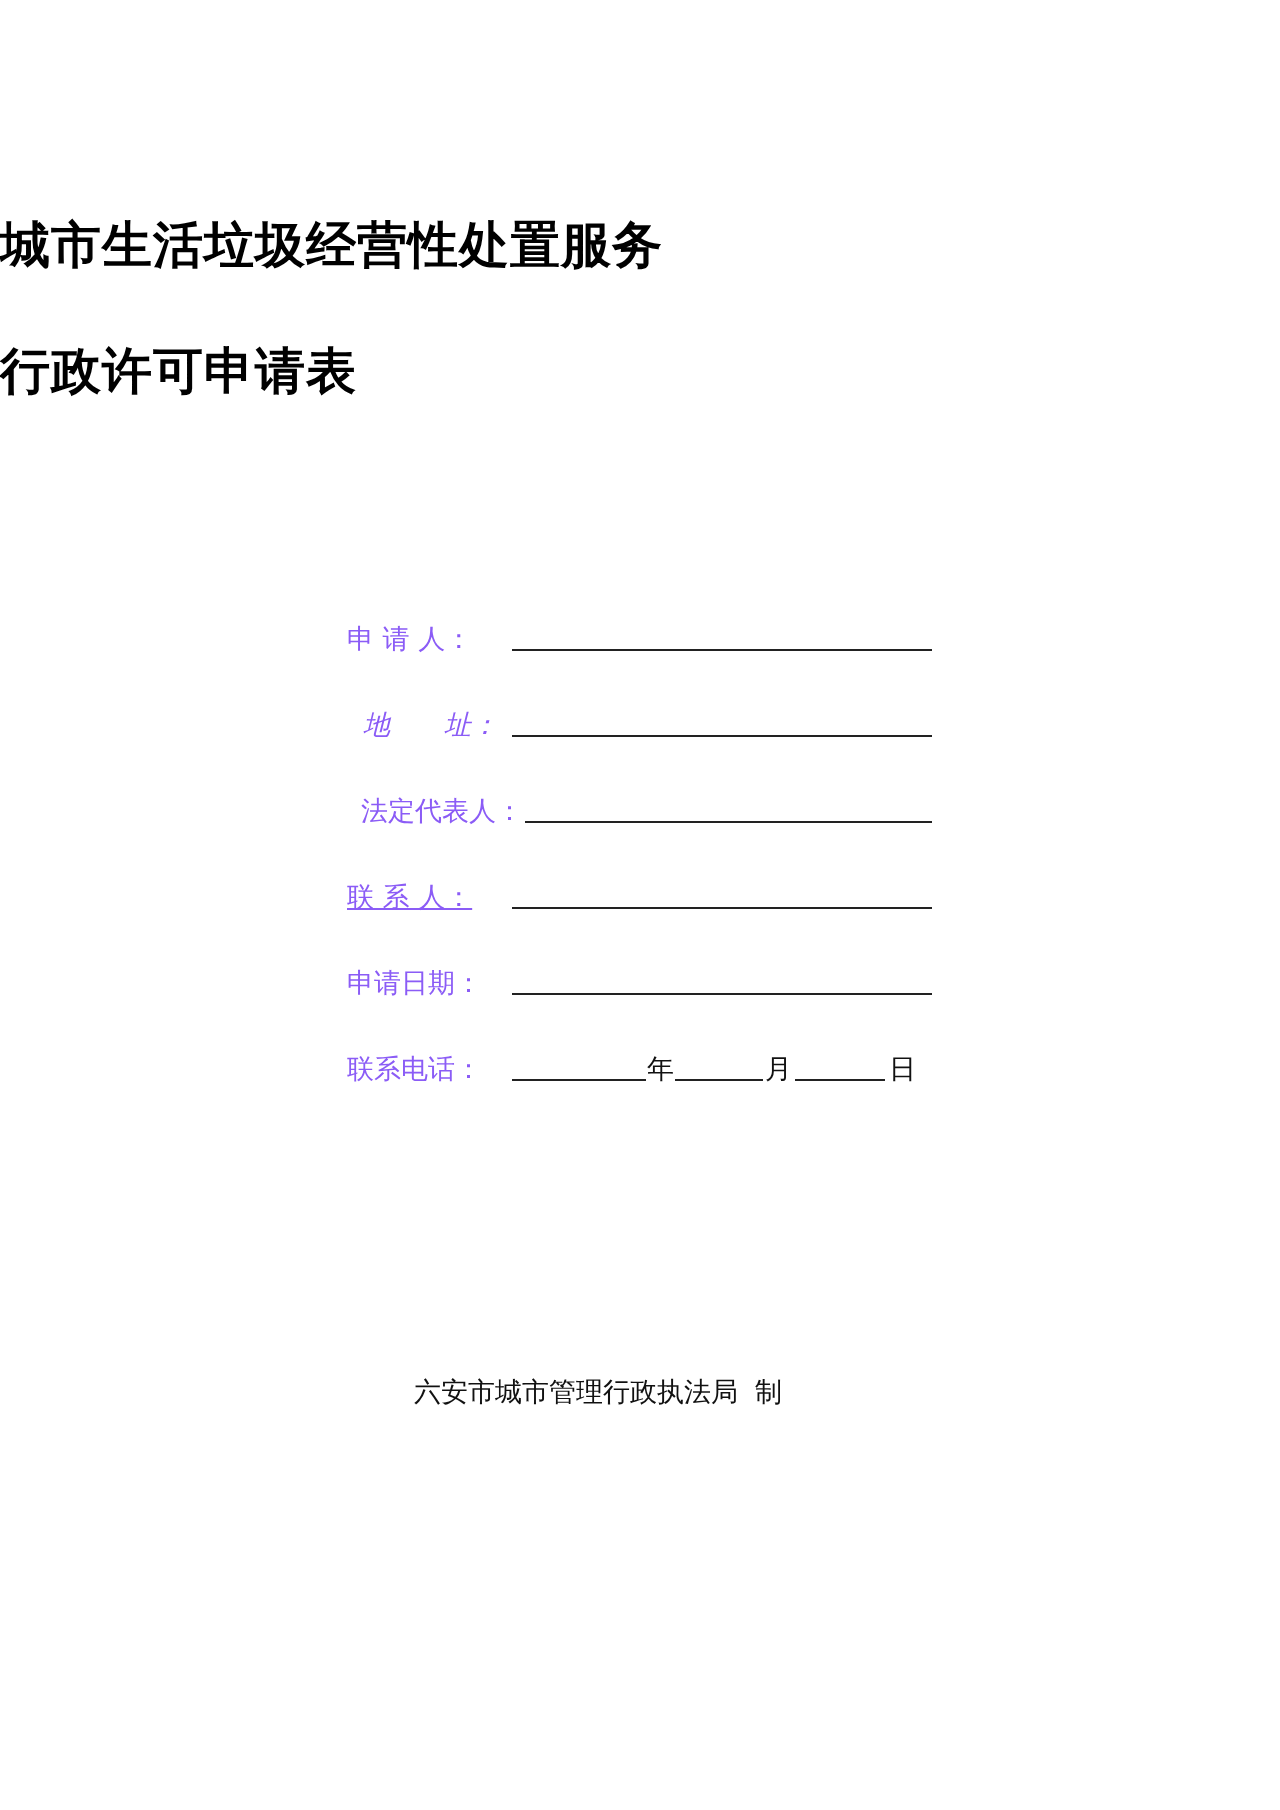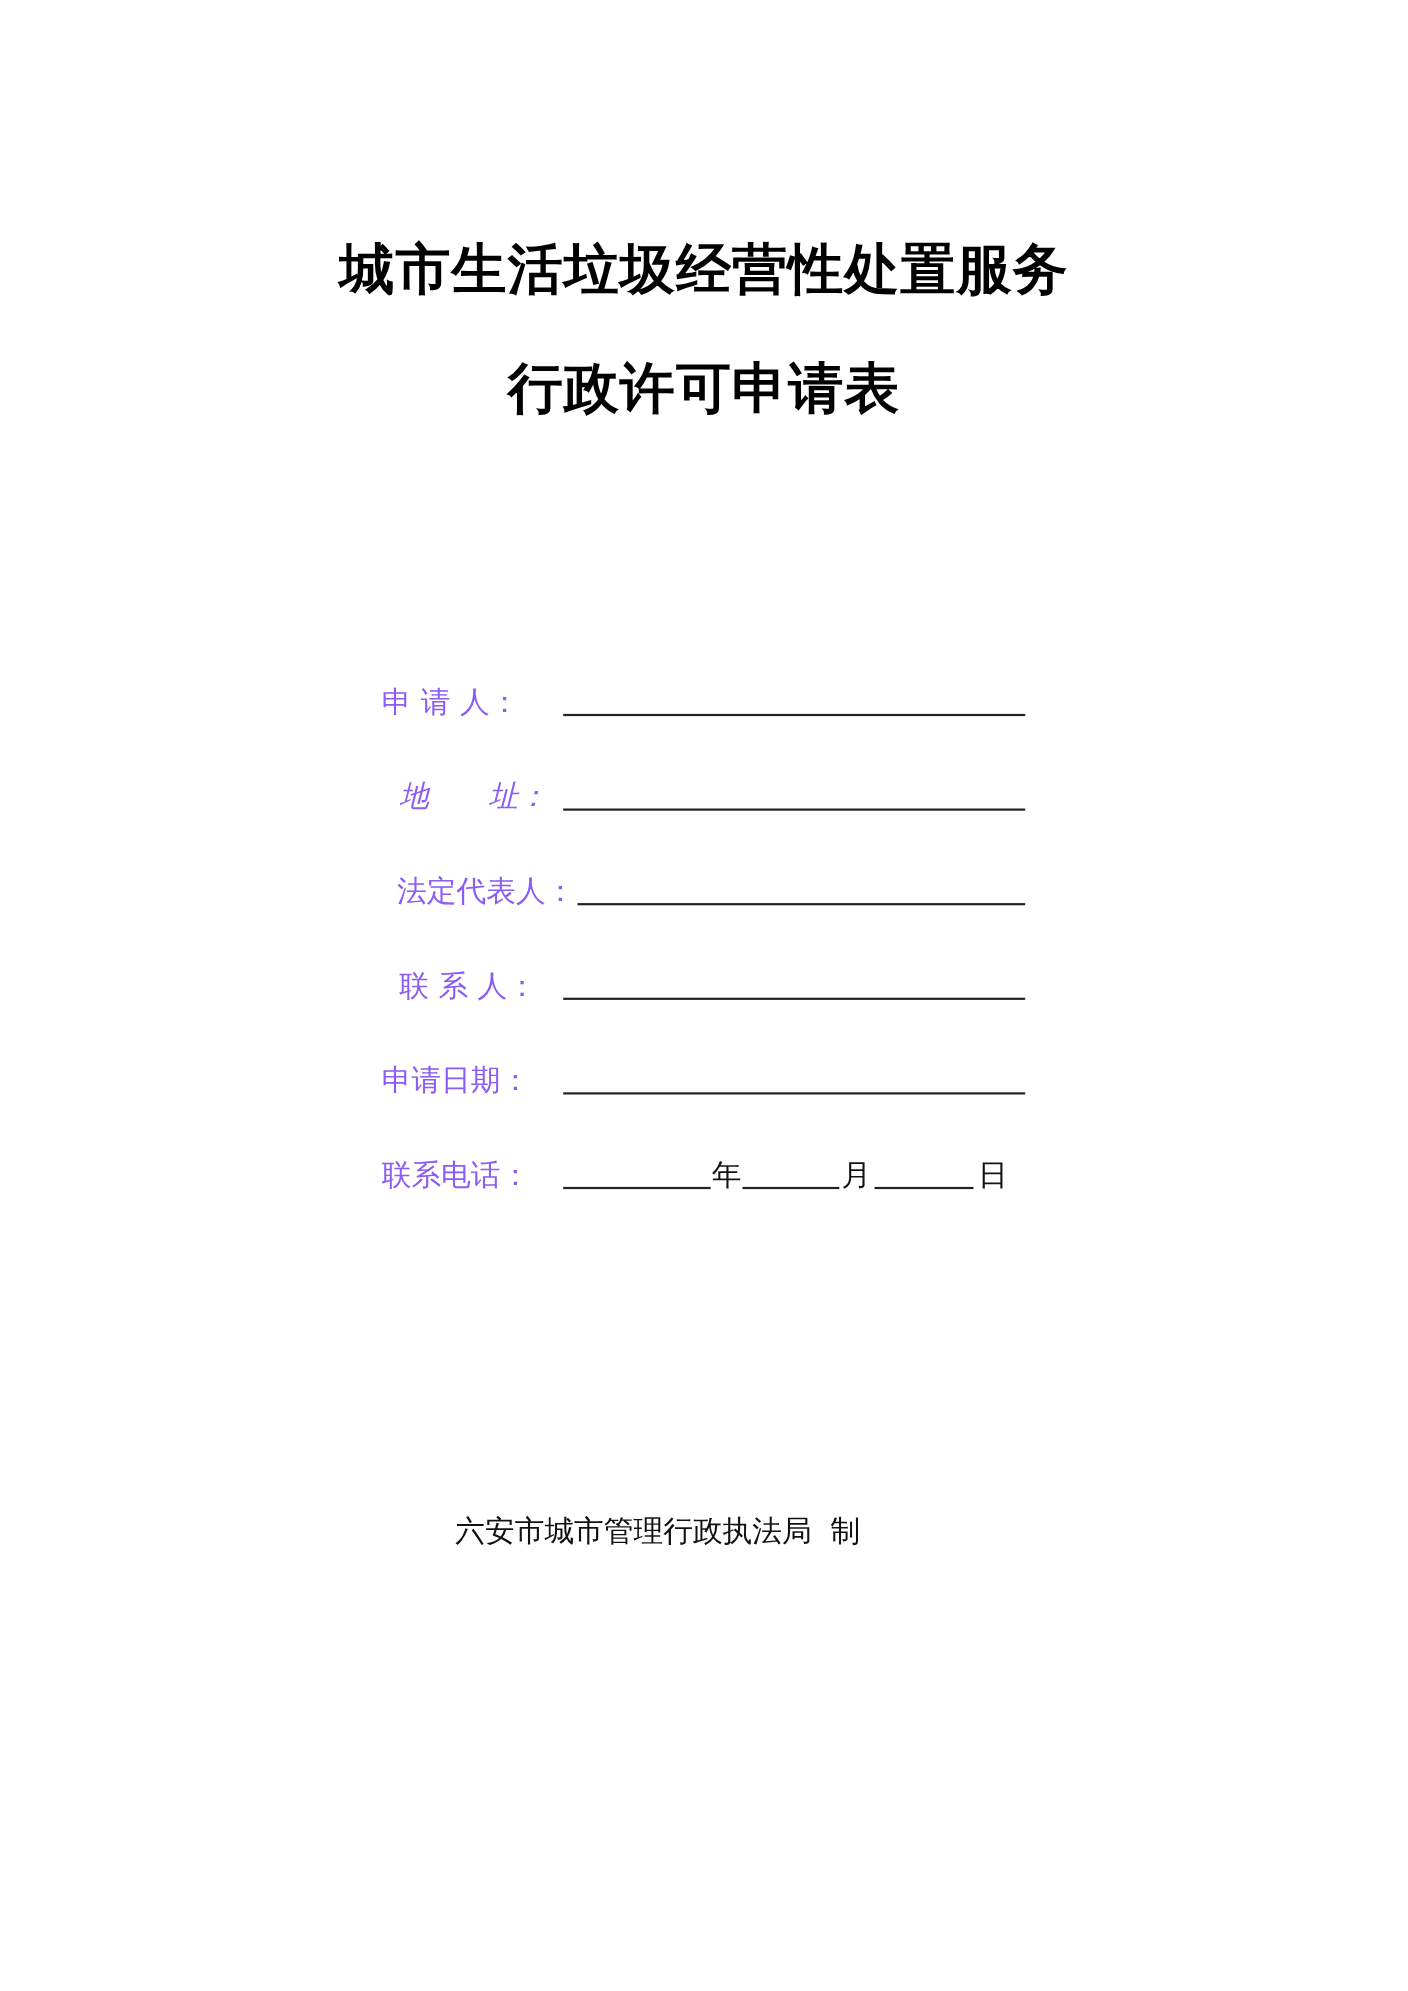--- a/index.html
+++ b/index.html
@@ -1,22 +1,22 @@
 <!DOCTYPE html>
 <html><head>
 <meta charset="utf-8">
 <style>
   html, body { margin: 0; padding: 0; background: #ffffff; }
   body { width: 1280px; height: 1810px; position: relative; overflow: hidden;
          font-family: "DejaVu Sans", "Liberation Sans", sans-serif; color: #111; }
-  .title { position: absolute; left: 0; width: 1280px; text-align: center;
+  .title { position: absolute; left: 0; width: 1280px; 
            font-family: "DejaVu Sans", sans-serif; font-weight: bold;
            font-size: 50px; letter-spacing: 1px; color: #000; }
   .t1 { top: 212px; }
-  .t2 { top: 320px; }
+  .t2 { top: 338px; }
   .row { position: absolute; left: 347px; height: 40px; }
   .lbl { position: absolute; top: 0; font-family: "DejaVu Serif", "Liberation Serif", serif;
          font-size: 27px; color: #8b5cf6; white-space: pre; line-height: 34px; }
   .line { position: absolute; height: 2px; background: #222; }
   .unit { position: absolute; top: 0; font-family: "DejaVu Serif", serif; font-size: 27px;
           line-height: 34px; color: #111; }
   .footer { position: absolute; top: 1374px; left: 0; width: 1196px; text-align: center;
             font-family: "DejaVu Serif", serif; font-size: 27px; color: #111; white-space: pre; }
 </style>
 </head>
@@ -36,21 +36,21 @@
       <span class="lbl" style="left:16px;font-style:italic;">地　　址：</span>
       <div class="line" style="left:165px; top:27px; width:420px;"></div>
     </div>
 
     <div class="row" style="top:794px;">
       <span class="lbl" style="left:0;margin-left:14px;">法定代表人：</span>
       <div class="line" style="left:178px; top:27px; width:407px;"></div>
     </div>
 
     <div class="row" style="top:880px;">
-      <span class="lbl" style="left:16px;">联 系 人：</span>
+      <span class="lbl" style="left:0;text-decoration:underline;">联 系 人：</span>
       <div class="line" style="left:165px; top:27px; width:420px;"></div>
     </div>
 
     <div class="row" style="top:966px;">
       <span class="lbl" style="left:0;">申请日期：</span>
       <div class="line" style="left:165px; top:27px; width:420px;"></div>
     </div>
 
     <div class="row" style="top:1052px;">
       <span class="lbl" style="left:0;">联系电话：</span>

